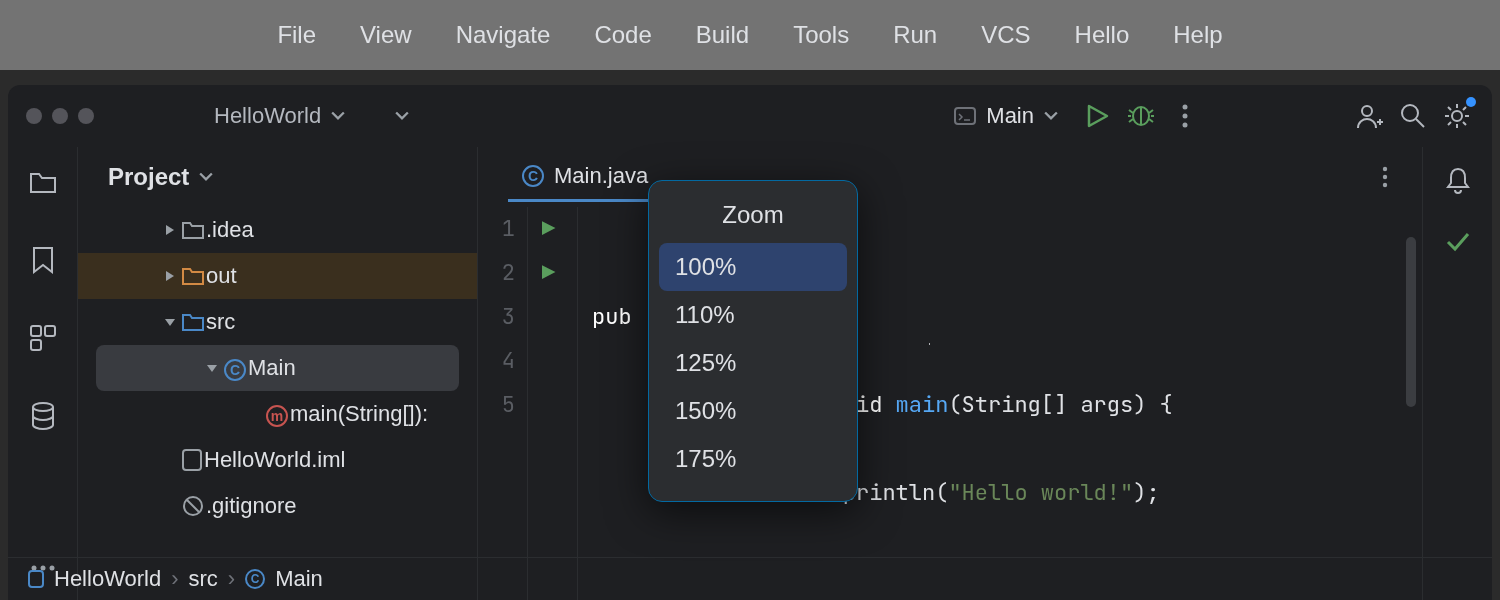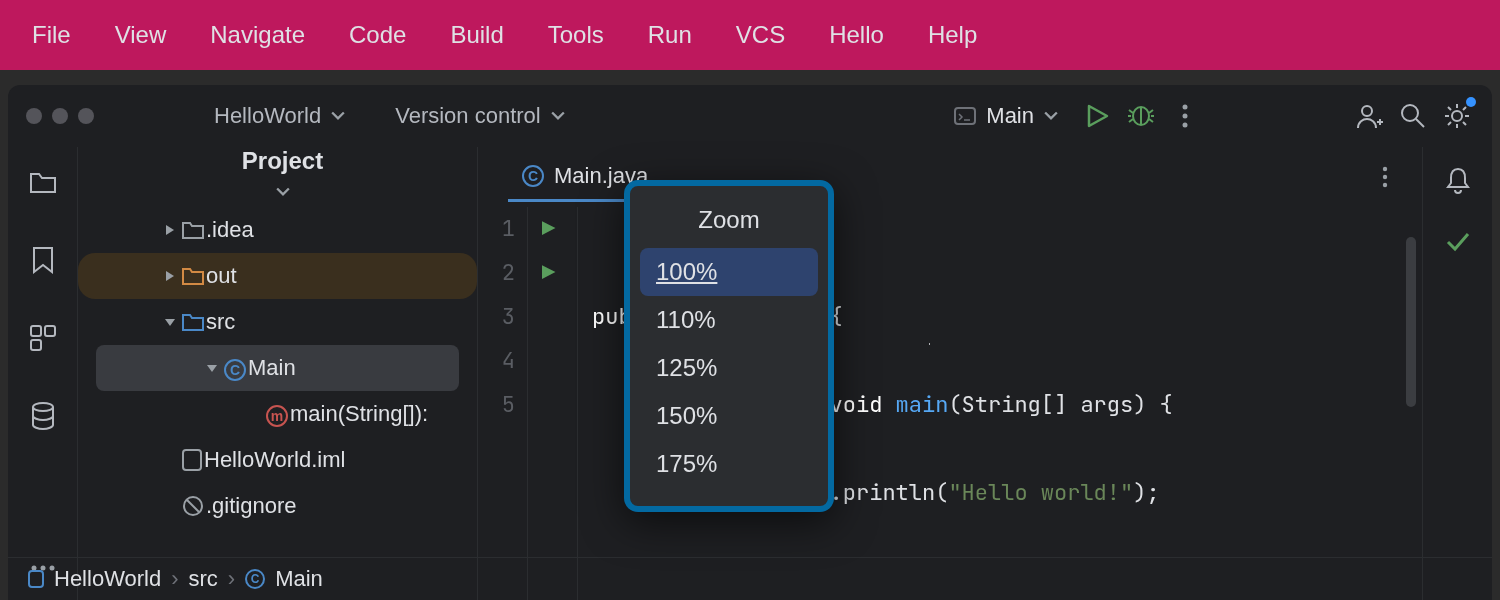--- a/index.html
+++ b/index.html
@@ -6,25 +6,26 @@
 body {
   font-family: -apple-system, BlinkMacSystemFont, "Segoe UI", sans-serif;
   background: #2b2b2b;
   color: #dfe1e5;
   width: 1500px;
   height: 600px;
   overflow: hidden;
   position: relative;
 }
 .menubar {
-  background: #be185d;
+  background: #737373;
   height: 70px;
   display: flex;
   align-items: center;
   padding: 0 10px;
+  justify-content: center;
 }
 .menubar .menu-item {
   padding: 8px 22px;
   font-size: 24px;
   color: #dfe1e5;
   cursor: default;
 }
 .window {
   position: absolute;
   top: 85px;
@@ -73,21 +74,20 @@
 .project-panel {
   width: 400px;
   border-right: 1px solid #2b2d30;
   display: flex; flex-direction: column;
 }
 .panel-header {
   height: 60px;
   display: flex; align-items: center;
   padding: 0 20px 0 30px;
   gap: 10px;
-  flex-direction: column;
 }
 .panel-title { font-size: 24px; font-weight: 600; }
 .tree { flex: 1; overflow: hidden; font-size: 22px; }
 .tree-row {
   height: 46px; display: flex; align-items: center;
   padding-left: 40px; gap: 2px;
 }
 .tree-row.selected { background: #393b40; border-radius: 8px; margin: 0 18px; padding-left: 22px; }
 .tree-row.highlight { background: #3a2f1e; }
 .tree .arrow { width: 20px; display: inline-flex; justify-content: center; color: #9aa0a6; }
@@ -118,32 +118,32 @@
   position: absolute; left:0; right:0; bottom:0; height: 43px;
   display: flex; align-items: center; padding: 0 20px;
   gap: 18px; font-size: 22px;
   border-top: 1px solid #2b2d30;
 }
 .crumbs { display: flex; align-items: center; gap: 10px; }
 .crumb-sep { color: #6e7178; }
 .sb-right { margin-left: auto; display: flex; gap: 30px; align-items:center; }
 .zoom-popup {
   position: absolute;
-  left: 624px; top: 180px;
+  left: 648px; top: 180px;
   width: 210px;
   background: #2b2d30;
-  border: 6px solid #0369a1;
+  border: 1px solid #0369a1;
   border-radius: 14px;
   box-shadow: 0 10px 40px rgba(0,0,0,0.6);
   padding: 10px 10px 18px;
   z-index: 50;
 }
 .zoom-title { text-align: center; font-size: 24px; padding: 10px 0 14px; color: #dfe1e5; }
 .zoom-item { padding: 10px 16px; font-size: 24px; border-radius: 8px; }
-.zoom-item.sel { background: #2e436e; text-decoration: underline; }
+.zoom-item.sel { background: #2e436e; }
 svg { display: block; }
 </style>
 </head>
 <body>
 
 <div class="menubar">
     <div class="menu-item">File</div>
     <div class="menu-item">View</div>
     <div class="menu-item">Navigate</div>
     <div class="menu-item">Code</div>
@@ -164,21 +164,20 @@
       <span></span>
     </div>
     <div class="dropdown">
       <span>HelloWorld</span>
       <svg class="chevron-down" viewBox="0 0 12 8">
           <path d="M1 1l5 5 5-5" stroke="#9aa0a6" stroke-width="2" fill="none"></path>
         </svg>
     </div>
     <div style="width:30px"></div>
     <div class="dropdown">
-      <span>Version control</span>
       <svg class="chevron-down" viewBox="0 0 12 8">
           <path d="M1 1l5 5 5-5" stroke="#9aa0a6" stroke-width="2" fill="none"></path>
         </svg>
     </div>
     <div class="spacer"></div>
     <div class="run-cfg">
       <svg width="22" height="20">
           <rect x="1" y="2" width="20" height="16" rx="3" fill="none" stroke="#6e7178" stroke-width="2"></rect>
           <path d="M5 8l3 3-3 3M10 14h6" stroke="#6e7178" stroke-width="1.5" fill="none"></path>
         </svg>
@@ -276,21 +275,21 @@
                 <path d="M2 1l8 5-8 5z" fill="#9aa0a6"></path>
               </svg>
             </span>
             <span>
               <svg width="22" height="18">
                 <path d="M1 2h7l2 3h11v12H1z" fill="none" stroke="#9aa0a6" stroke-width="2"></path>
               </svg>
             </span>
             <span>.idea</span>
           </div>
-          <div class="tree-row highlight" style="padding-left: 82px; border-radius: 17px;">
+          <div class="tree-row highlight" style="padding-left: 82px;">
             <span class="arrow">
               <svg width="12" height="12">
                 <path d="M2 1l8 5-8 5z" fill="#9aa0a6"></path>
               </svg>
             </span>
             <span>
               <svg width="22" height="18">
                 <path d="M1 2h7l2 3h11v12H1z" fill="none" stroke="#d28a44" stroke-width="2"></path>
               </svg>
             </span>

